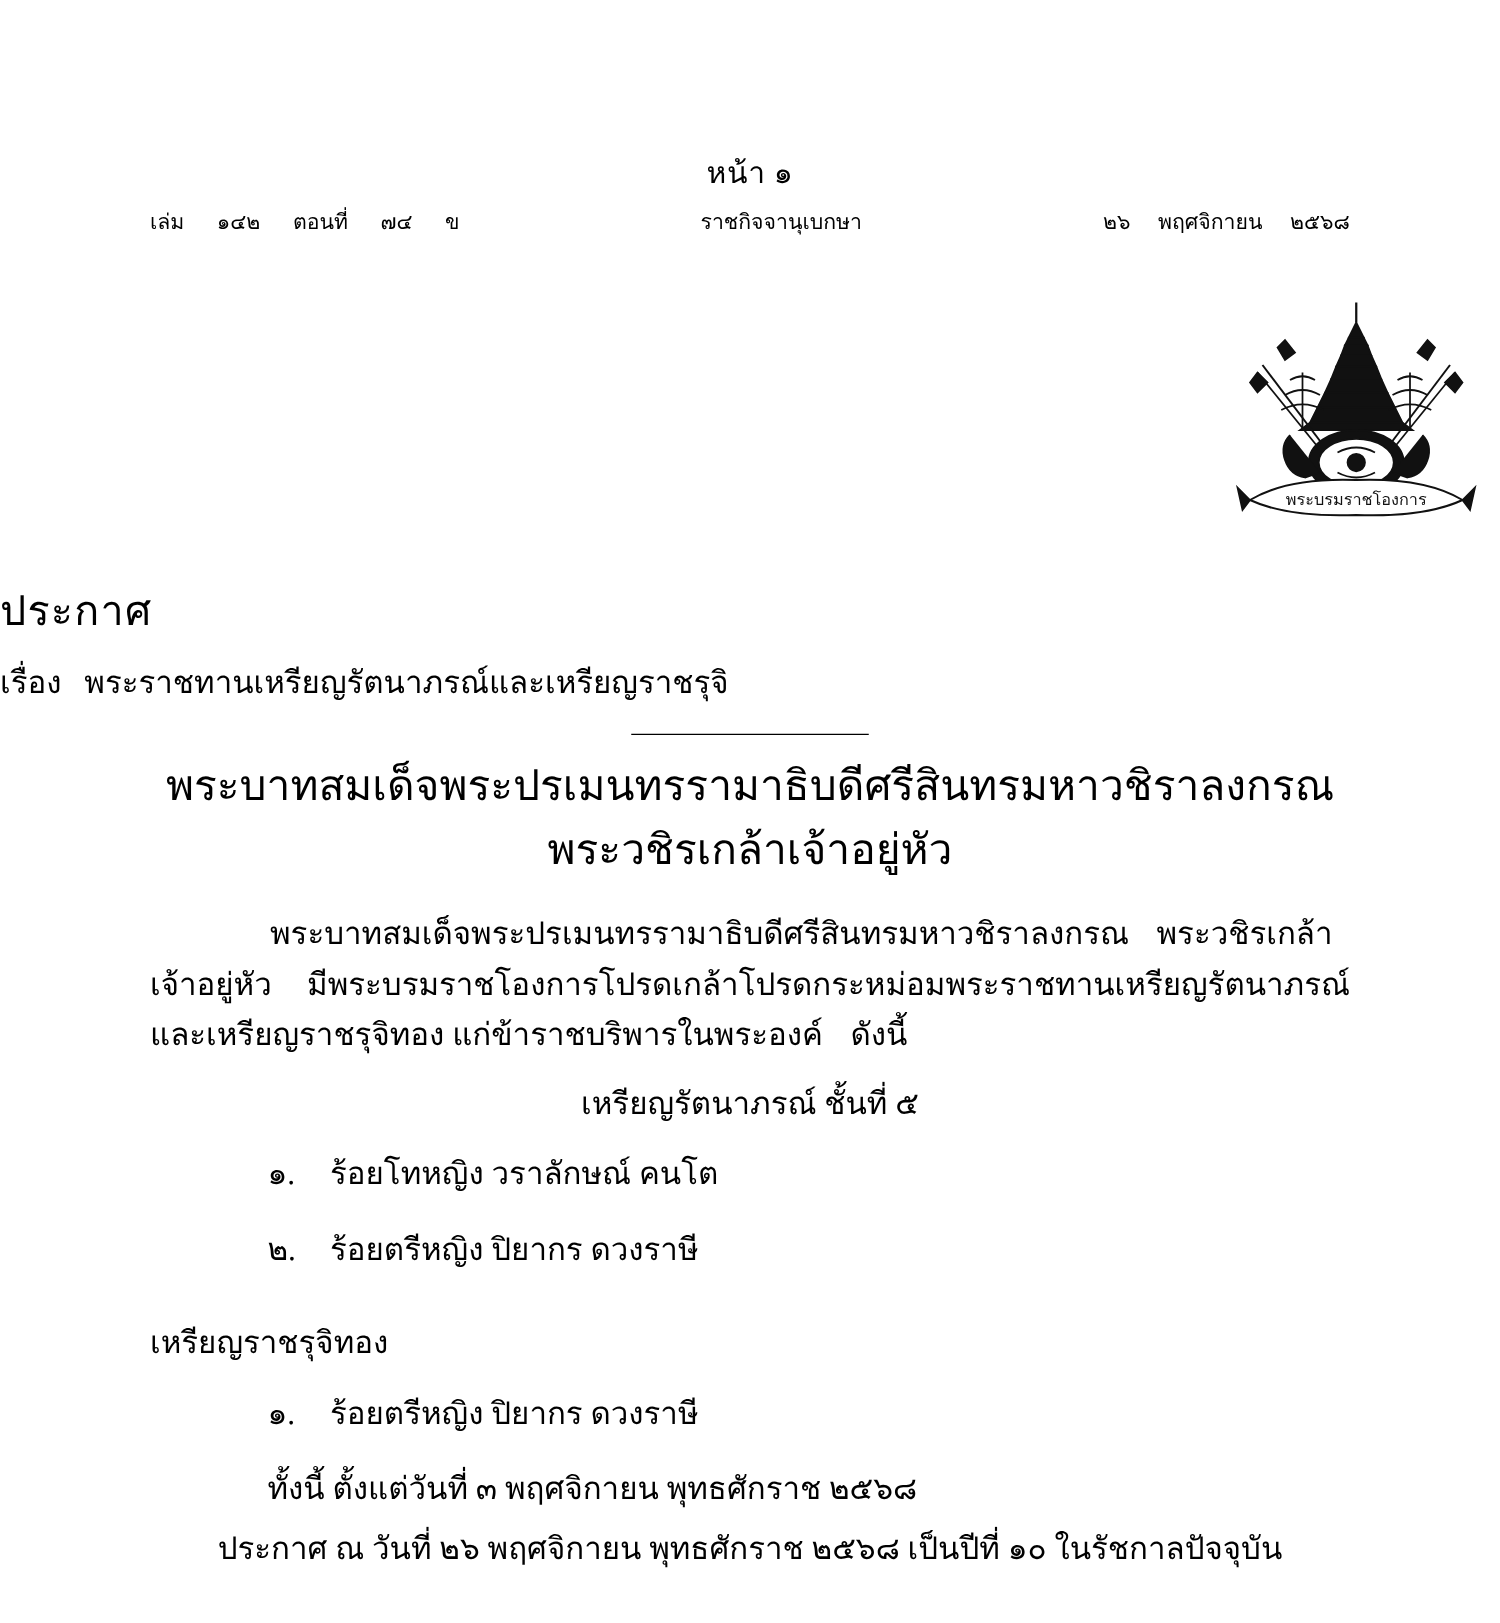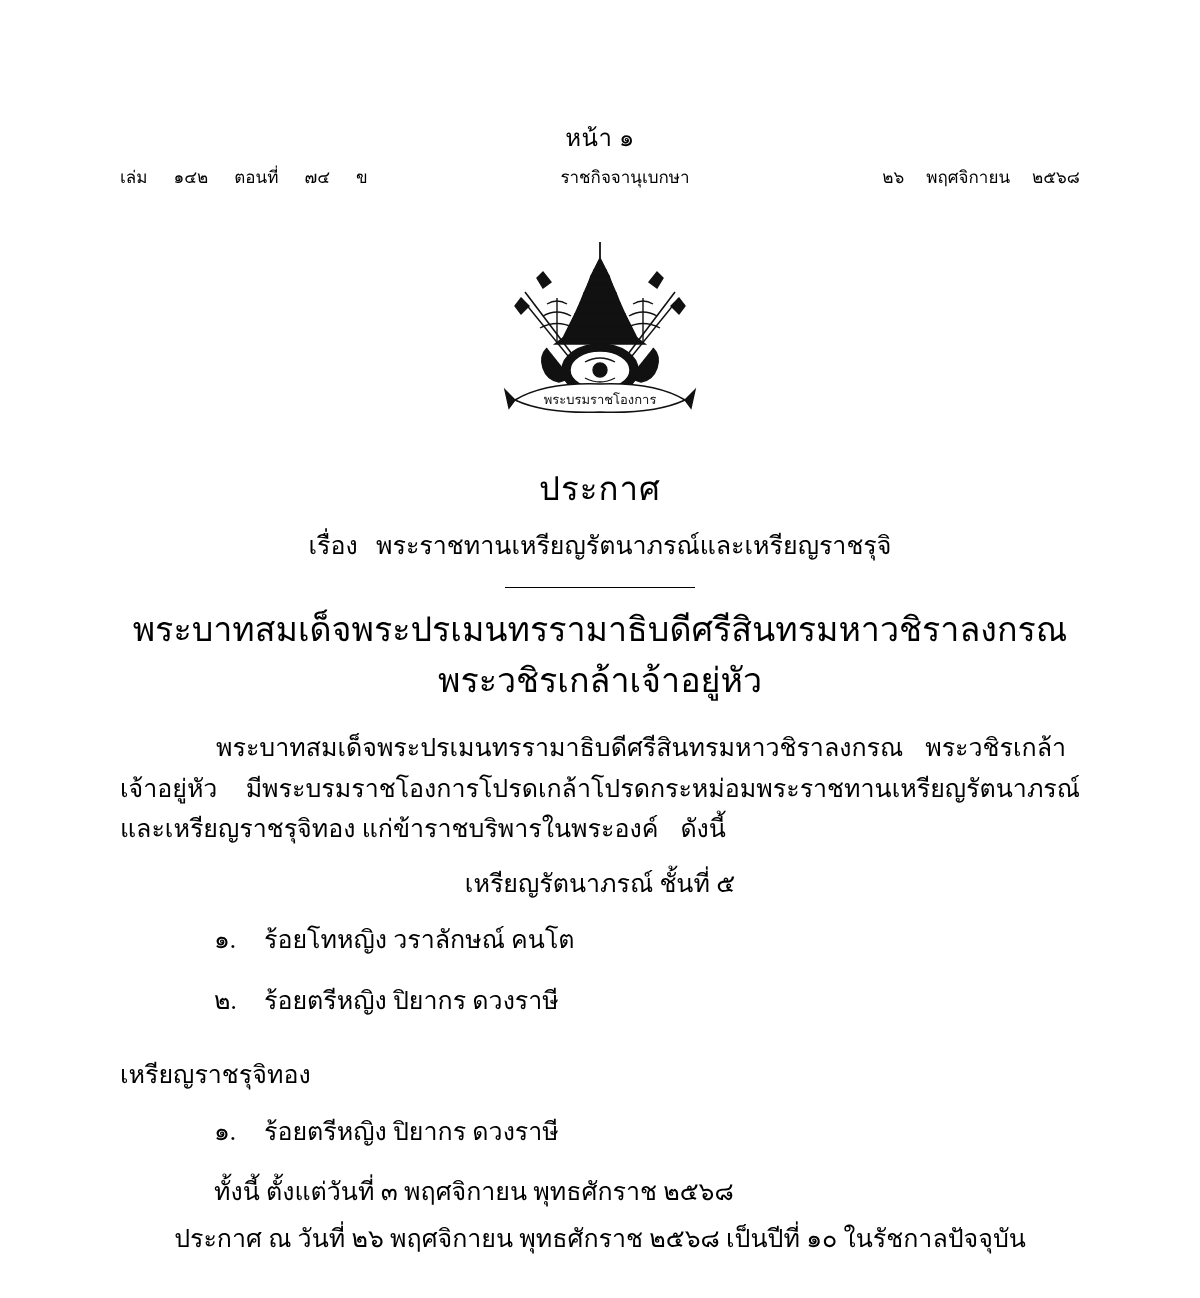--- a/index.html
+++ b/index.html
@@ -57,34 +57,33 @@
     white-space: nowrap;
   }
 
   
   .emblem-wrap {
     position: absolute;
     top: 232px;
     left: 0;
     width: 1200px;
     display: flex;
-    justify-content: center;
+    justify-content: flex-end;
   }
   .emblem {
     width: 230px;
     height: 215px;
   }
 
   
   .title-block {
     position: absolute;
     top: 462px;
     left: 0;
     width: 1200px;
-    text-align: center;
   }
   .doc-title {
     font-size: 33px;
     letter-spacing: 1px;
   }
   .doc-subject {
     font-size: 25px;
     margin-top: 10px;
   }
   .subject-label {

